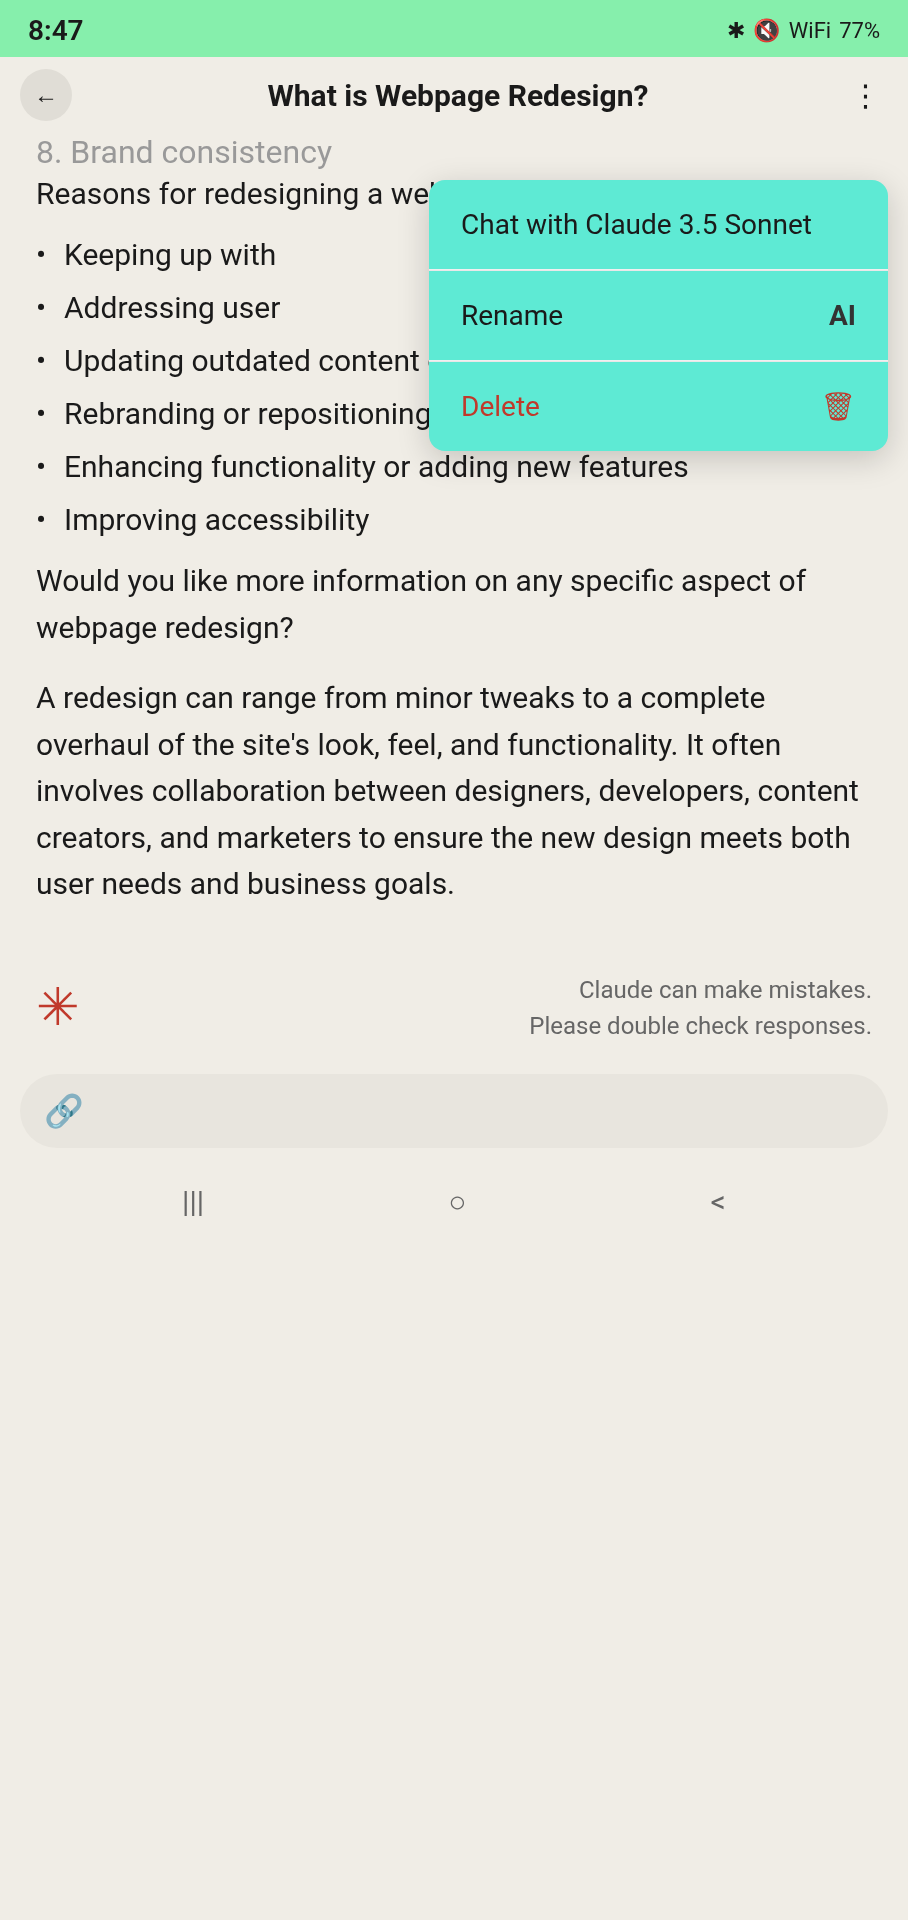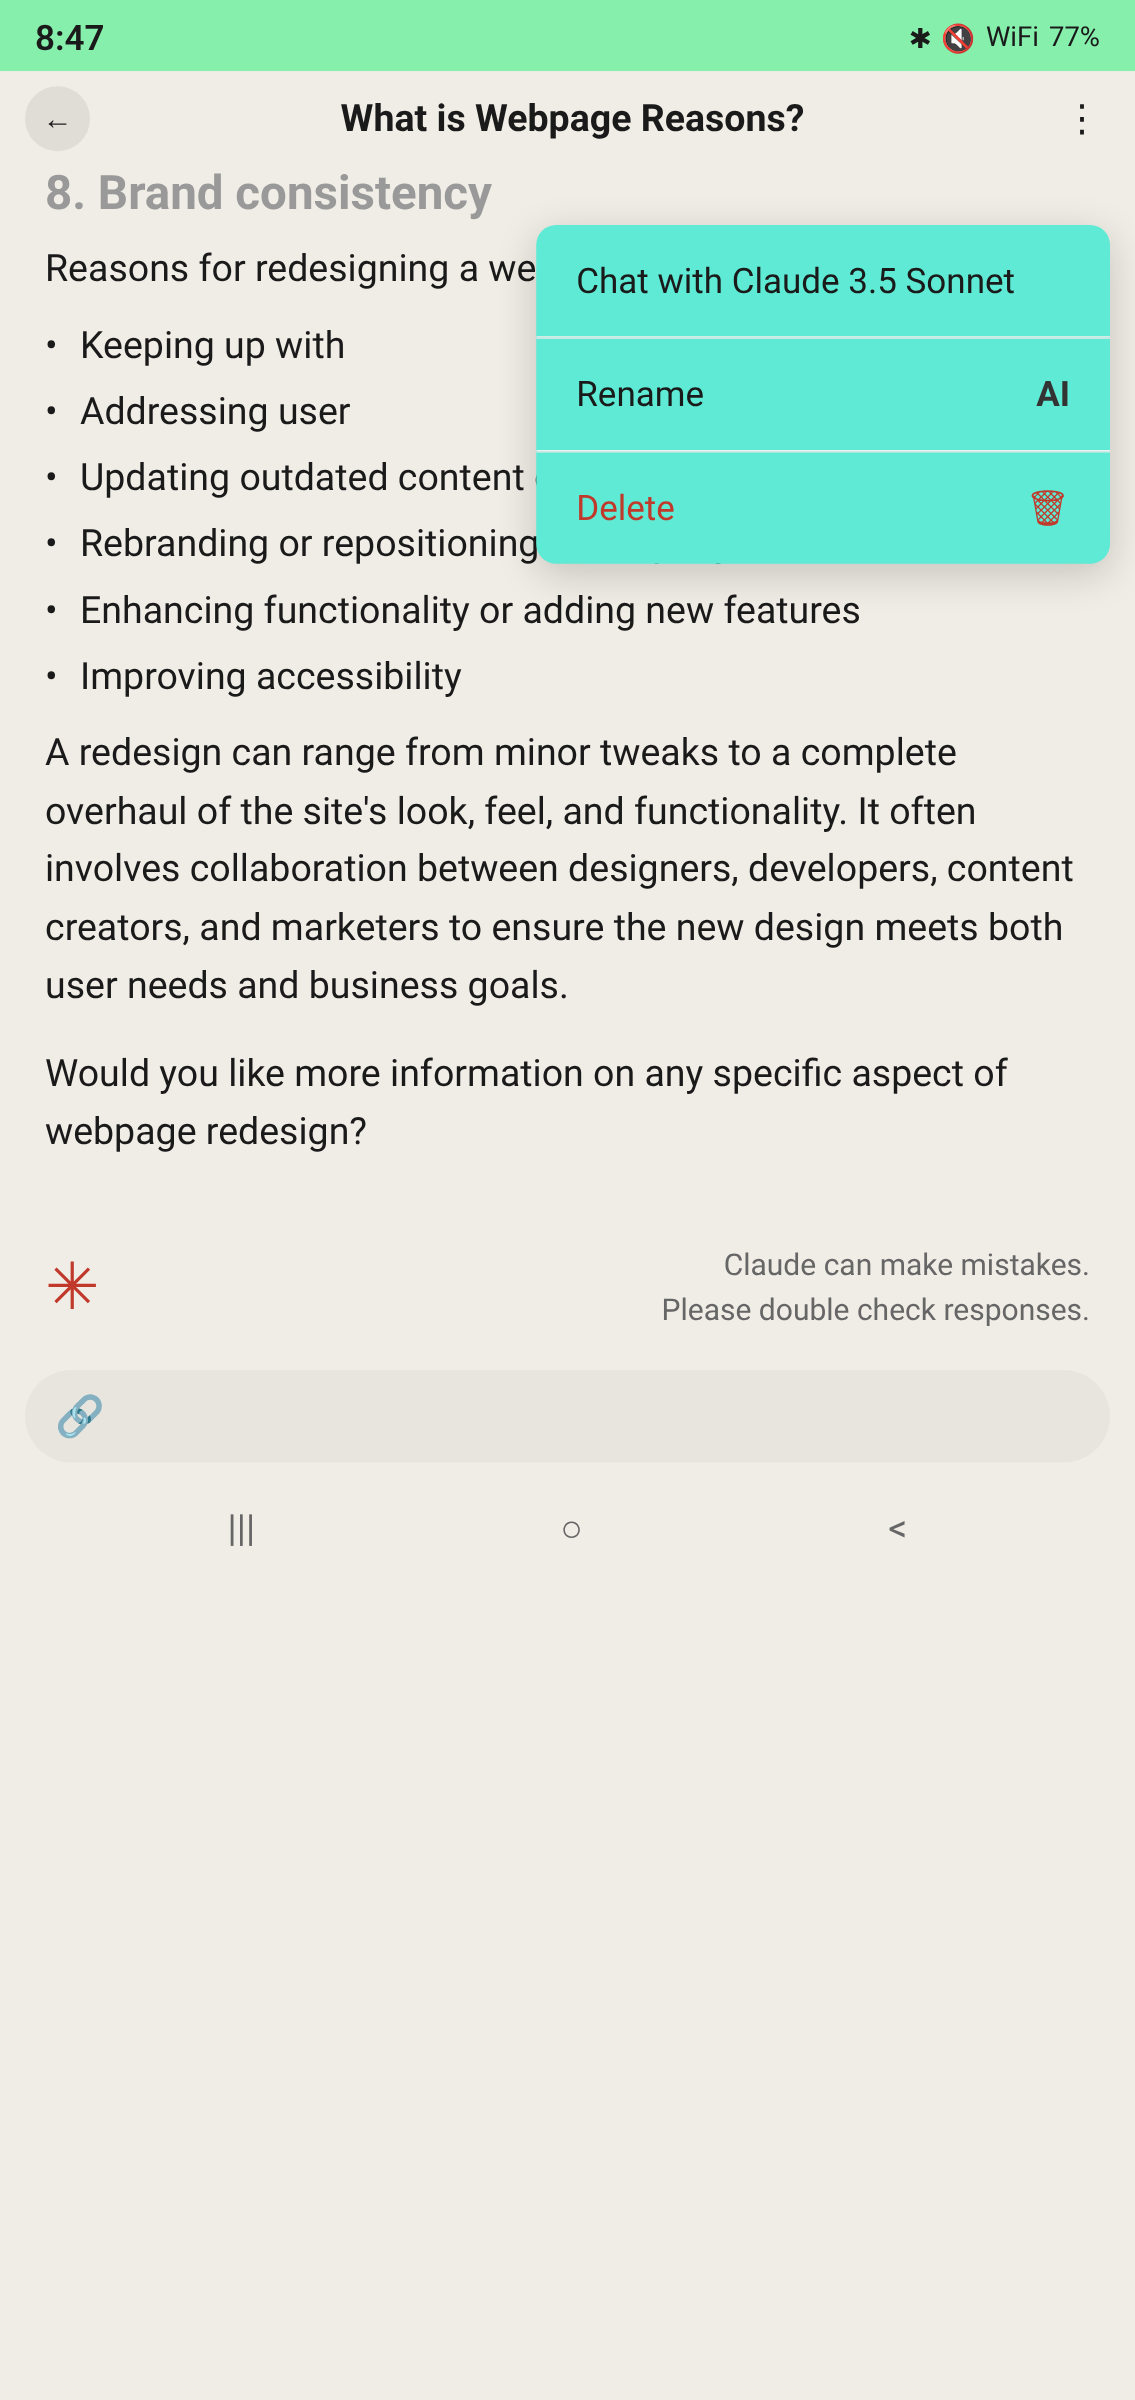--- a/index.html
+++ b/index.html
@@ -95,24 +95,24 @@
       letter-spacing: 1px;
     }
 
     
     .content {
       padding: 0 36px 20px 36px;
       position: relative;
     }
 
     .faded-heading {
-      font-size: 38px;
-      font-weight: 700;
+      font-size: 32px;
+      font-weight: 400;
       color: #999;
-      margin-bottom: 16px;
+      margin-bottom: 0;
     }
 
     .content-text {
       font-size: 30px;
       color: #1a1a1a;
       line-height: 1.5;
       margin-bottom: 16px;
     }
 
     .bullet-list {
@@ -270,21 +270,21 @@
     <span>🔇</span>
     <span>WiFi</span>
     <span>77%</span>
   </div>
 </div>
 
 <div class="header">
   <div class="back-button">
     <span class="back-arrow">←</span>
   </div>
-  <div class="header-title">What is Webpage Reasons?</div>
+  <div class="header-title">What is Webpage Redesign?</div>
   <div class="more-button">
     <span class="more-dots">⋮</span>
   </div>
 </div>
 
 <div class="content">
   <div class="faded-heading">8. Brand consistency</div>
   <div class="content-text">
     <span>Reasons for redesigning a website include:</span>
   </div>
@@ -303,22 +303,22 @@
       <span>Rebranding or repositioning a company</span>
     </li>
     <li>
       <span>Enhancing functionality or adding new features</span>
     </li>
     <li>
       <span>Improving accessibility</span>
     </li>
   </ul>
 
+  <p class="content-paragraph">Would you like more information on any specific aspect of webpage redesign?</p>
   <p class="content-paragraph">A redesign can range from minor tweaks to a complete overhaul of the site's look, feel, and functionality. It often involves collaboration between designers, developers, content creators, and marketers to ensure the new design meets both user needs and business goals.</p>
-  <p class="content-paragraph">Would you like more information on any specific aspect of webpage redesign?</p>
 </div>
 
 <div class="footer-note">
   <span class="asterisk-icon">✳</span>
   <div class="disclaimer-text">
     <span>Claude can make mistakes.<br>Please double check responses.</span>
   </div>
 </div>
 
 <div class="input-bar">

